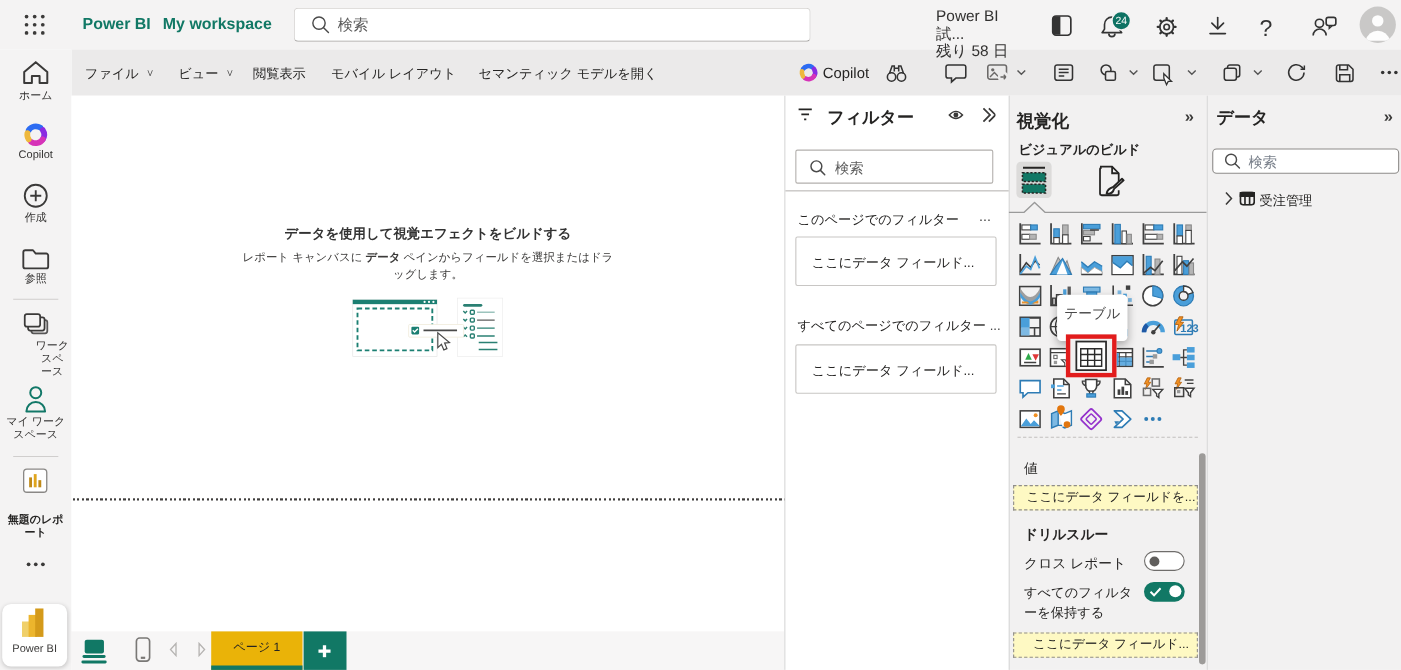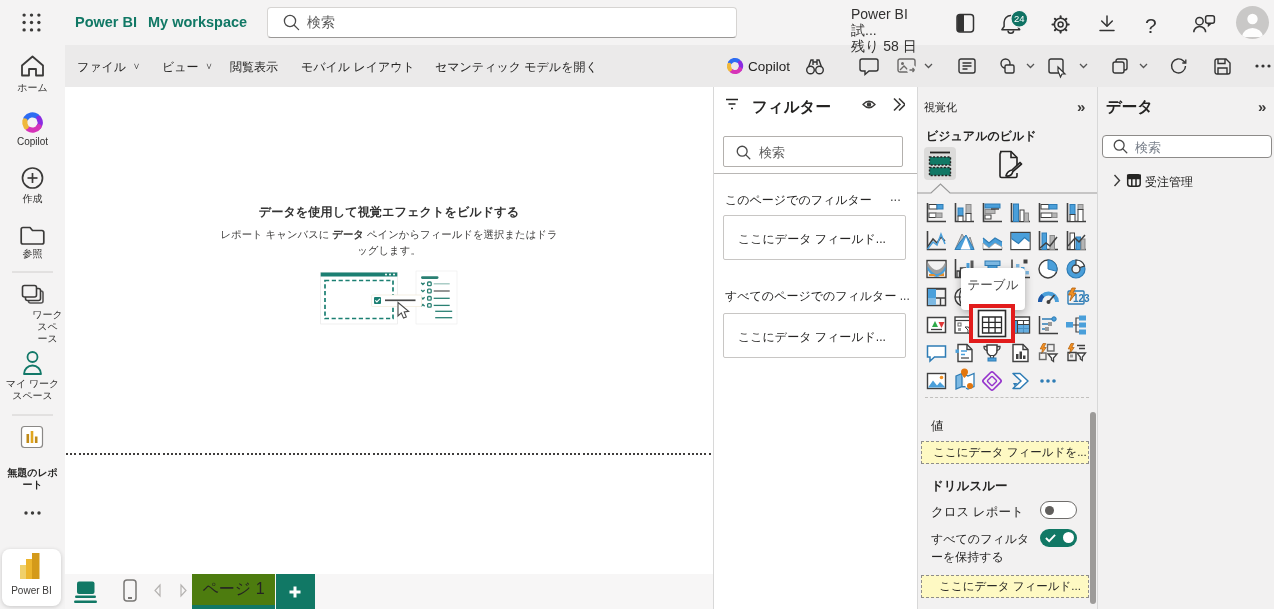--- a/index.html
+++ b/index.html
@@ -281,21 +281,21 @@
   <g>
     <rect x="12" y="7.5" width="17.5" height="12.5" rx="2" fill="#117865"></rect>
     <rect x="10" y="21.5" width="21" height="2.6" rx="1.3" fill="#117865"></rect>
     <rect x="9" y="26.5" width="23" height="2.6" rx="1.3" fill="#117865"></rect>
   </g>
   <rect x="59" y="6" width="12" height="21" rx="3" fill="none" stroke="#7a7876" stroke-width="1.5"></rect>
   <rect x="63" y="23" width="4" height="2" fill="#7a7876"></rect>
   <path d="M95 11 l-5 5.5 5 5.5 z" fill="none" stroke="#b5b3b1" stroke-width="1.2"></path>
   <path d="M116 11 l5 5.5 -5 5.5 z" fill="none" stroke="#b5b3b1" stroke-width="1.2"></path>
 </svg>
-<div class="abs" style="left:192px;top:574px;width:83px;height:35px;background:#4d7c0f;border-bottom:4px solid #117865;font-size:16px;text-align:center;line-height:30px;">ページ 1</div>
+<div class="abs" style="left:192px;top:574px;width:83px;height:35px;background:#eab308;border-bottom:4px solid #117865;font-size:11px;text-align:center;line-height:30px;">ページ 1</div>
 <div class="abs" style="left:276px;top:574px;width:39px;height:35px;background:#117865;">
     <svg style="position:absolute;left:13px;top:12px;" width="12" height="12" viewBox="0 0 12 12">
       <path d="M6 0.5 v11 M0.5 6 h11" stroke="#fff" stroke-width="3"></path>
     </svg>
   </div>
 
 <svg class="abs" style="left:725px;top:97px;" width="180" height="15" viewBox="0 0 180 15">
   <path d="M1 2.5 h12 M3.5 7 h7 M6 11.5 h2" stroke="#252423" stroke-width="1.6" fill="none"></path>
   <g stroke="#3b3a39" stroke-width="1.3" fill="none">
     <path d="M138 7.5 q6 -6.5 12 0 q-6 6.5 -12 0 z"></path>
@@ -314,21 +314,21 @@
 <div class="t" style="left:759px;top:144px;font-size:13px;color:#5b5b5b;">検索</div>
 <div class="abs" style="left:714px;top:173px;width:203px;border-top:1px solid #b9b7b5;"></div>
 <div class="t" style="left:725px;top:192px;font-size:12px;">このページでのフィルター</div>
 <div class="t" style="left:890px;top:189px;font-size:13px;color:#444;">...</div>
 <div class="abs" style="left:723px;top:215px;width:183px;height:45px;background:#fff;border:1px solid #c8c6c4;border-radius:2px;"></div>
 <div class="t" style="left:738px;top:231px;font-size:12px;">ここにデータ フィールド...</div>
 <div class="t" style="left:725px;top:288px;font-size:12px;">すべてのページでのフィルター <span style="color:#444">...</span></div>
 <div class="abs" style="left:723px;top:313px;width:183px;height:45px;background:#fff;border:1px solid #c8c6c4;border-radius:2px;"></div>
 <div class="t" style="left:738px;top:329px;font-size:12px;">ここにデータ フィールド...</div>
 
-<div class="t" style="left:924px;top:100px;font-size:11px;font-weight:normal;">視覚化</div>
+<div class="t" style="left:924px;top:100px;font-size:16px;font-weight:bold;">視覚化</div>
 <div class="t" style="left:1077px;top:98px;font-size:15px;font-weight:bold;color:#3b3a39;">»</div>
 <div class="t" style="left:926px;top:128px;font-size:12px;font-weight:bold;">ビジュアルのビルド</div>
 <div class="abs" style="left:924px;top:147px;width:32px;height:33px;background:#dcdbda;border-radius:4px;"></div>
 <svg class="abs" style="left:928px;top:151px;" width="24" height="26" viewBox="0 0 24 26">
   <line x1="2" y1="1.5" x2="22" y2="1.5" stroke="#252423" stroke-width="1.8"></line>
   <rect x="1.5" y="6" width="21" height="8" fill="#117865" stroke="#252423" stroke-width="1.4" stroke-dasharray="2 1.6"></rect>
   <rect x="1.5" y="16.5" width="21" height="8" fill="#117865" stroke="#252423" stroke-width="1.4" stroke-dasharray="2 1.6"></rect>
 </svg>
 <svg class="abs" style="left:995px;top:150px;" width="28" height="29" viewBox="0 0 28 29">
   <path d="M5 1.5 h11 l6 6 v9 M22 23 v3 a1.5 1.5 0 0 1 -1.5 1.5 h-14 a1.5 1.5 0 0 1 -1.5 -1.5 v-22 a1.5 1.5 0 0 1 1.5 -1.5" fill="none" stroke="#252423" stroke-width="1.6"></path>

